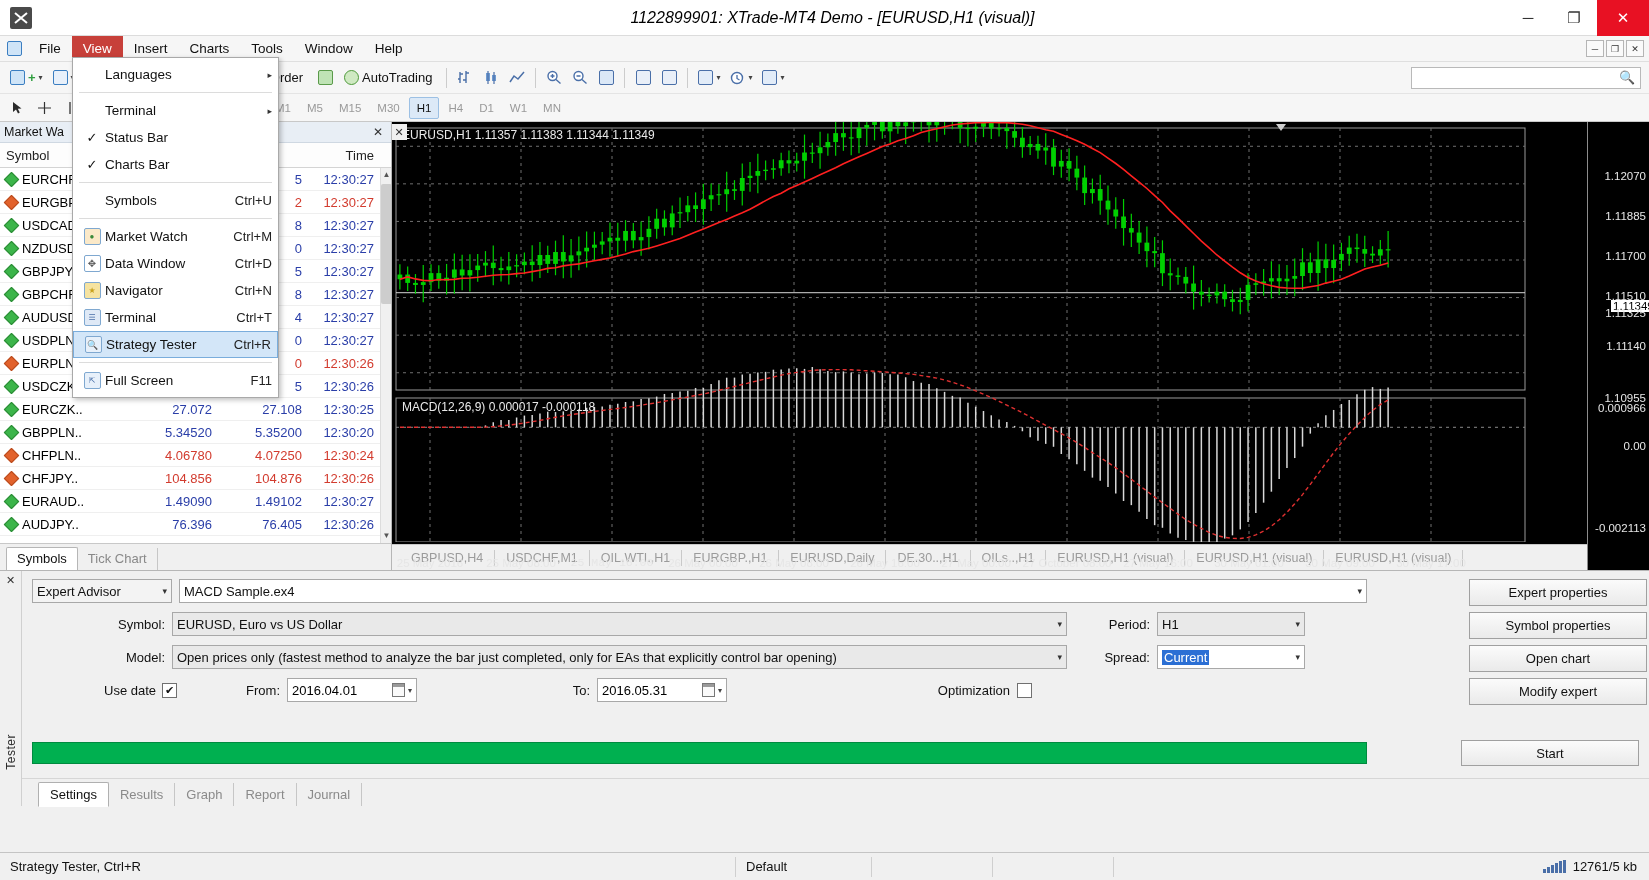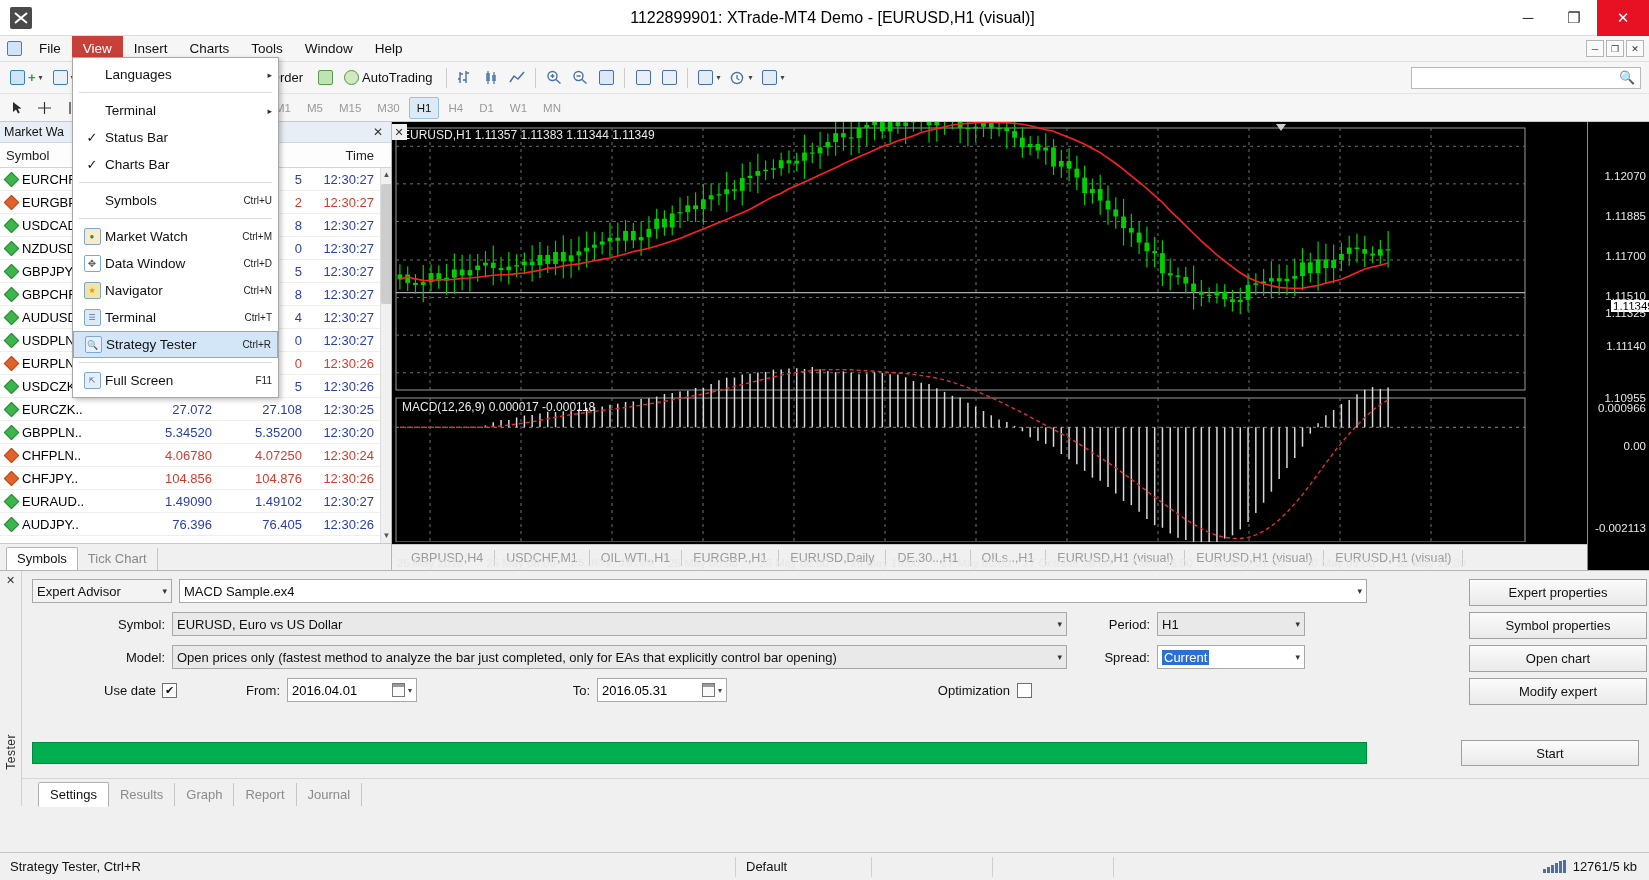--- a/index.html
+++ b/index.html
@@ -17,21 +17,21 @@
     height: 36px; background: #ffffff; display: flex; align-items: center;
     border-bottom: 1px solid #dcdcdc; position: relative;
   }
   .app-logo {
     width: 22px; height: 22px; margin-left: 10px; background: #4a4a4a;
     border-radius: 2px; display: flex; align-items: center; justify-content: center;
     color: #fff; font-size: 13px; font-weight: bold;
   }
   .title-text {
     position: absolute; left: 16px; right: 0; text-align: center;
-    font-size: 16px; color: #000;
+    font-size: 16px; color: #000; font-style: italic;
   }
   .win-btns { margin-left: auto; display: flex; height: 36px; z-index: 5; }
   .win-btn {
     width: 46px; height: 36px; display: flex; align-items: center; justify-content: center;
     font-size: 15px; color: #333; cursor: default;
   }
   .win-btn.close { background: #e81123; color: #fff; width: 52px; }
 
   
   .menubar {
@@ -278,21 +278,21 @@
     height: 27px; display: flex; align-items: center; font-size: 13.5px; color: #111;
     padding: 0 6px; cursor: default; position: relative;
   }
   .dd-item.hl { background: #d3e6f8; border: 1px solid #7aaddc; }
   .dd-ico { width: 26px; display: flex; align-items: center; justify-content: center; }
   .dd-ico .box {
     width: 17px; height: 17px; border: 1px solid #7fa8d0; background: #eaf2fb; border-radius: 2px;
     display: flex; align-items: center; justify-content: center; font-size: 9px;
   }
   .dd-text { flex: 1; }
-  .dd-short { color: #222; font-size: 10px; padding-left: 10px; }
+  .dd-short { color: #222; font-size: 13px; padding-left: 10px; }
   .dd-arrow { font-size: 9px; color: #333; padding-left: 8px; }
   .dd-sep { height: 1px; background: #dcdcdc; margin: 4px 6px; }
   .dd-check { width: 26px; text-align: center; color: #111; font-size: 13px; }
 </style>
 </head>
 <body>
 
 <div class="app">
 
   <div class="titlebar">

